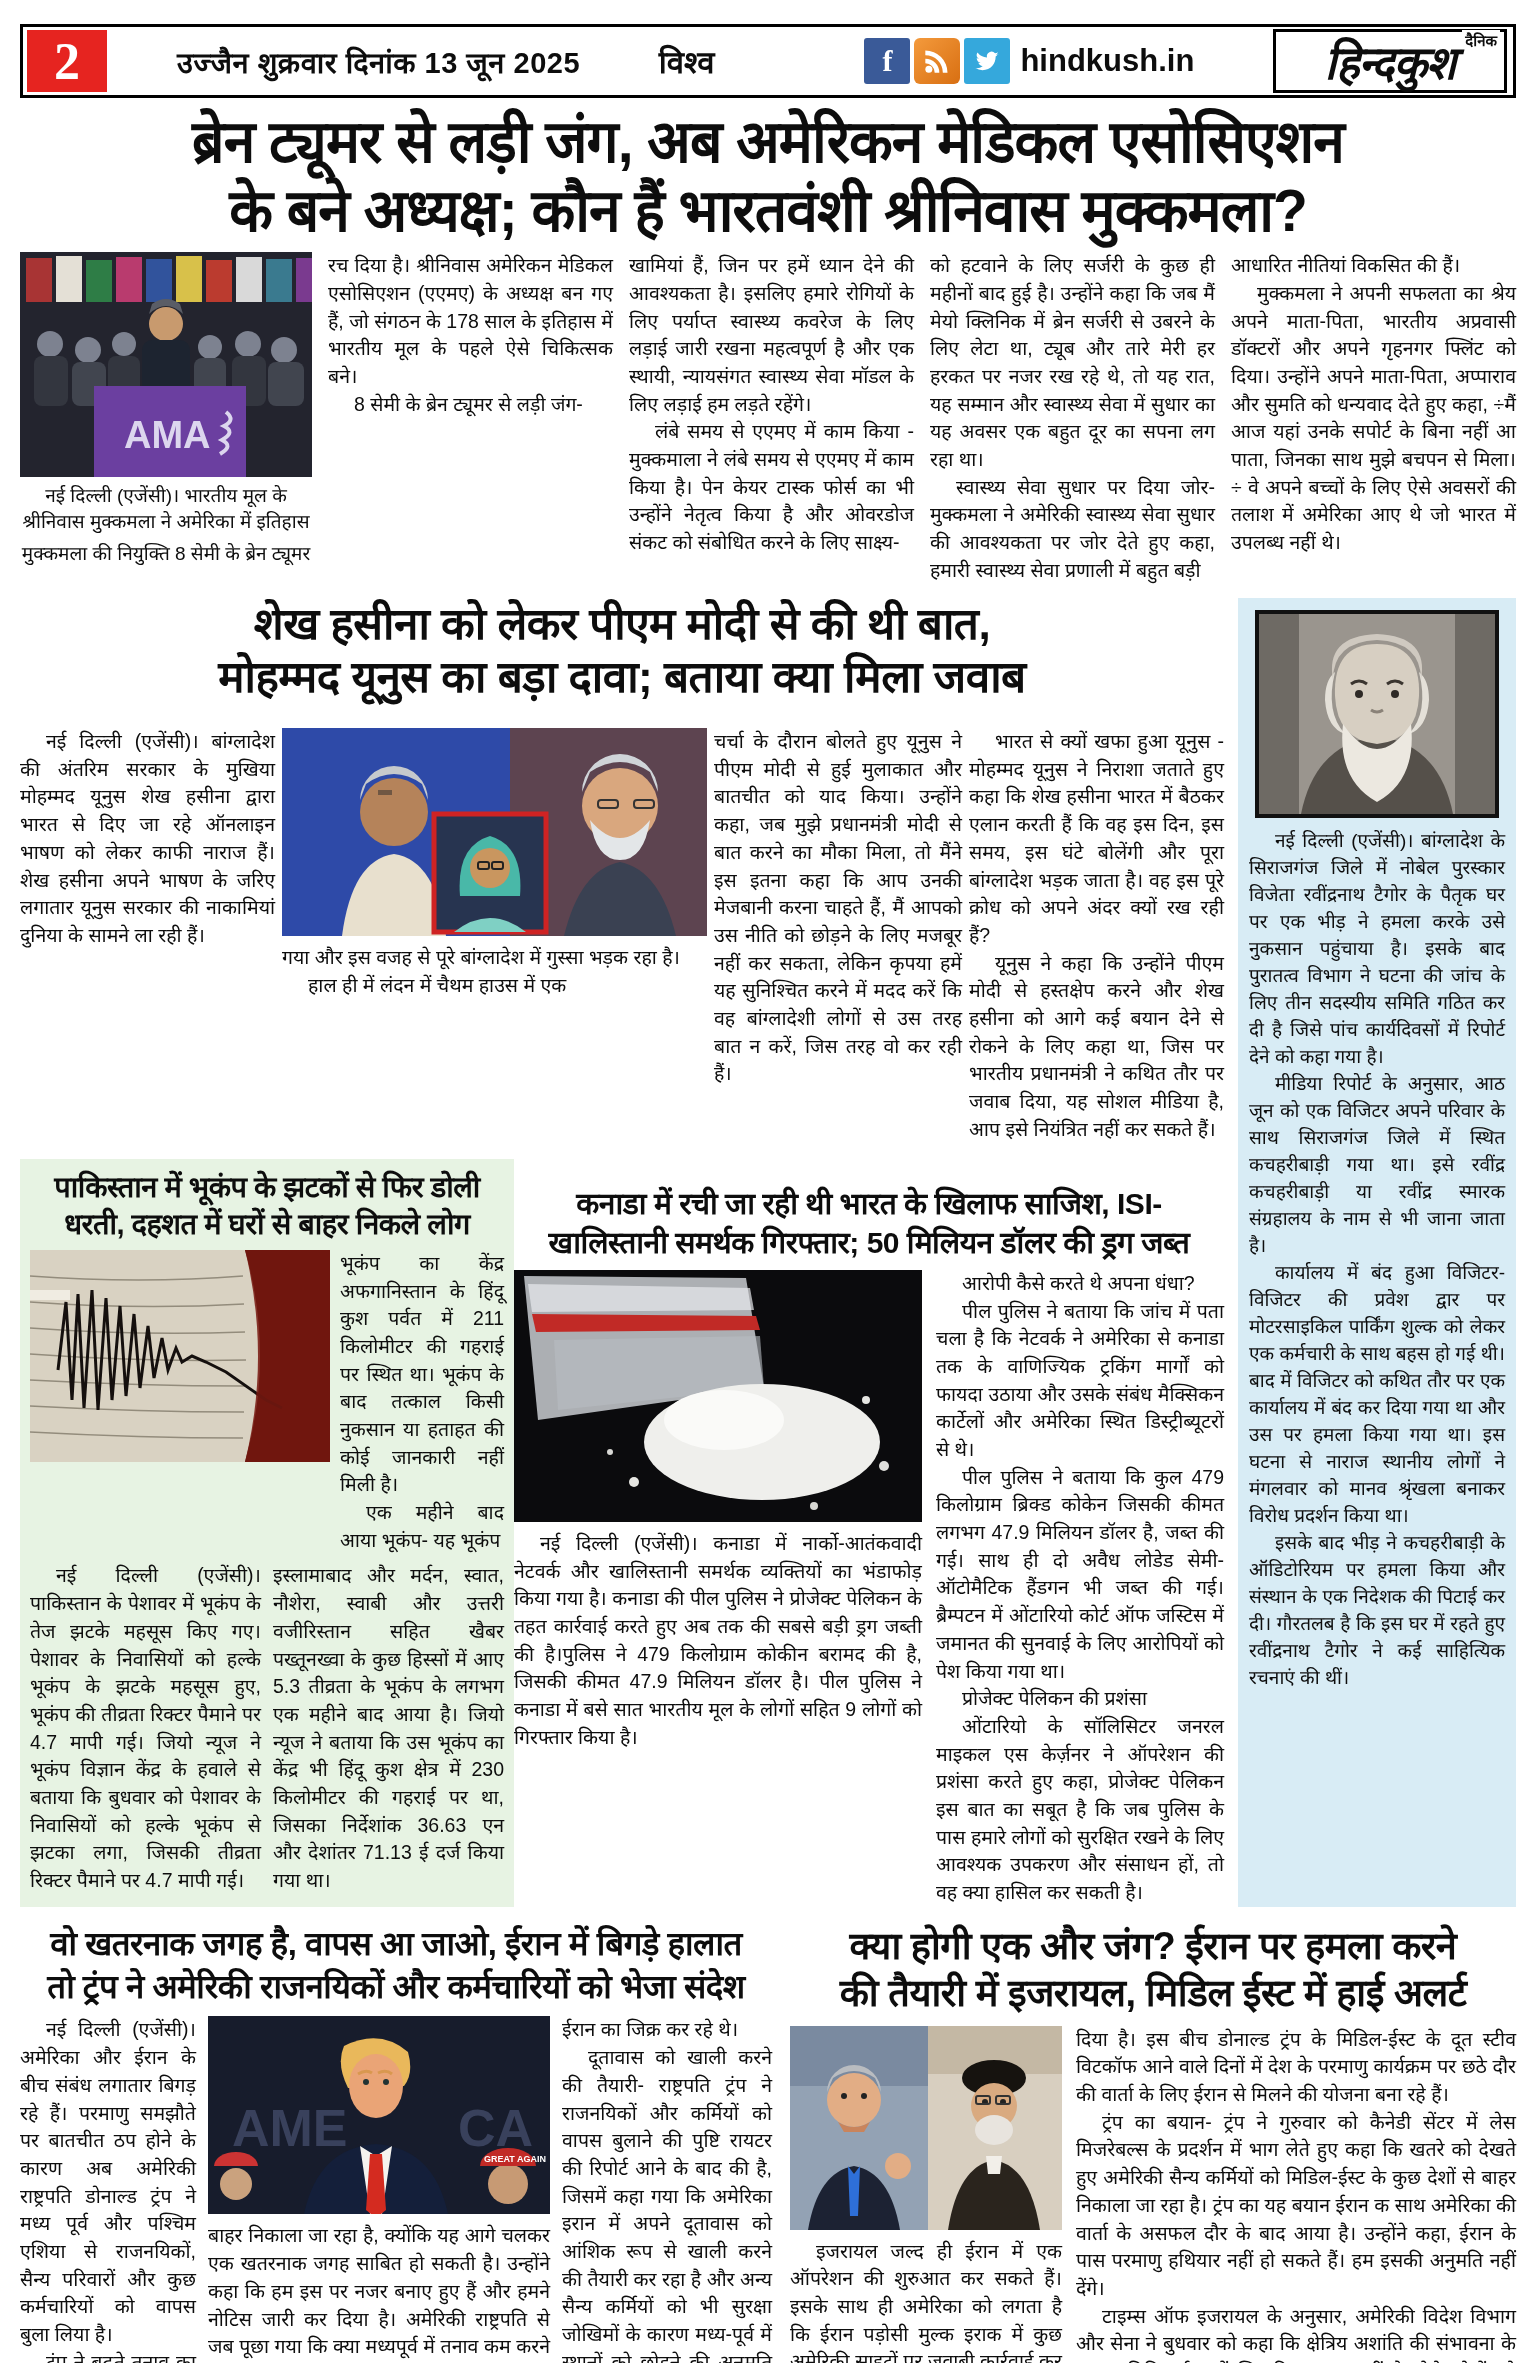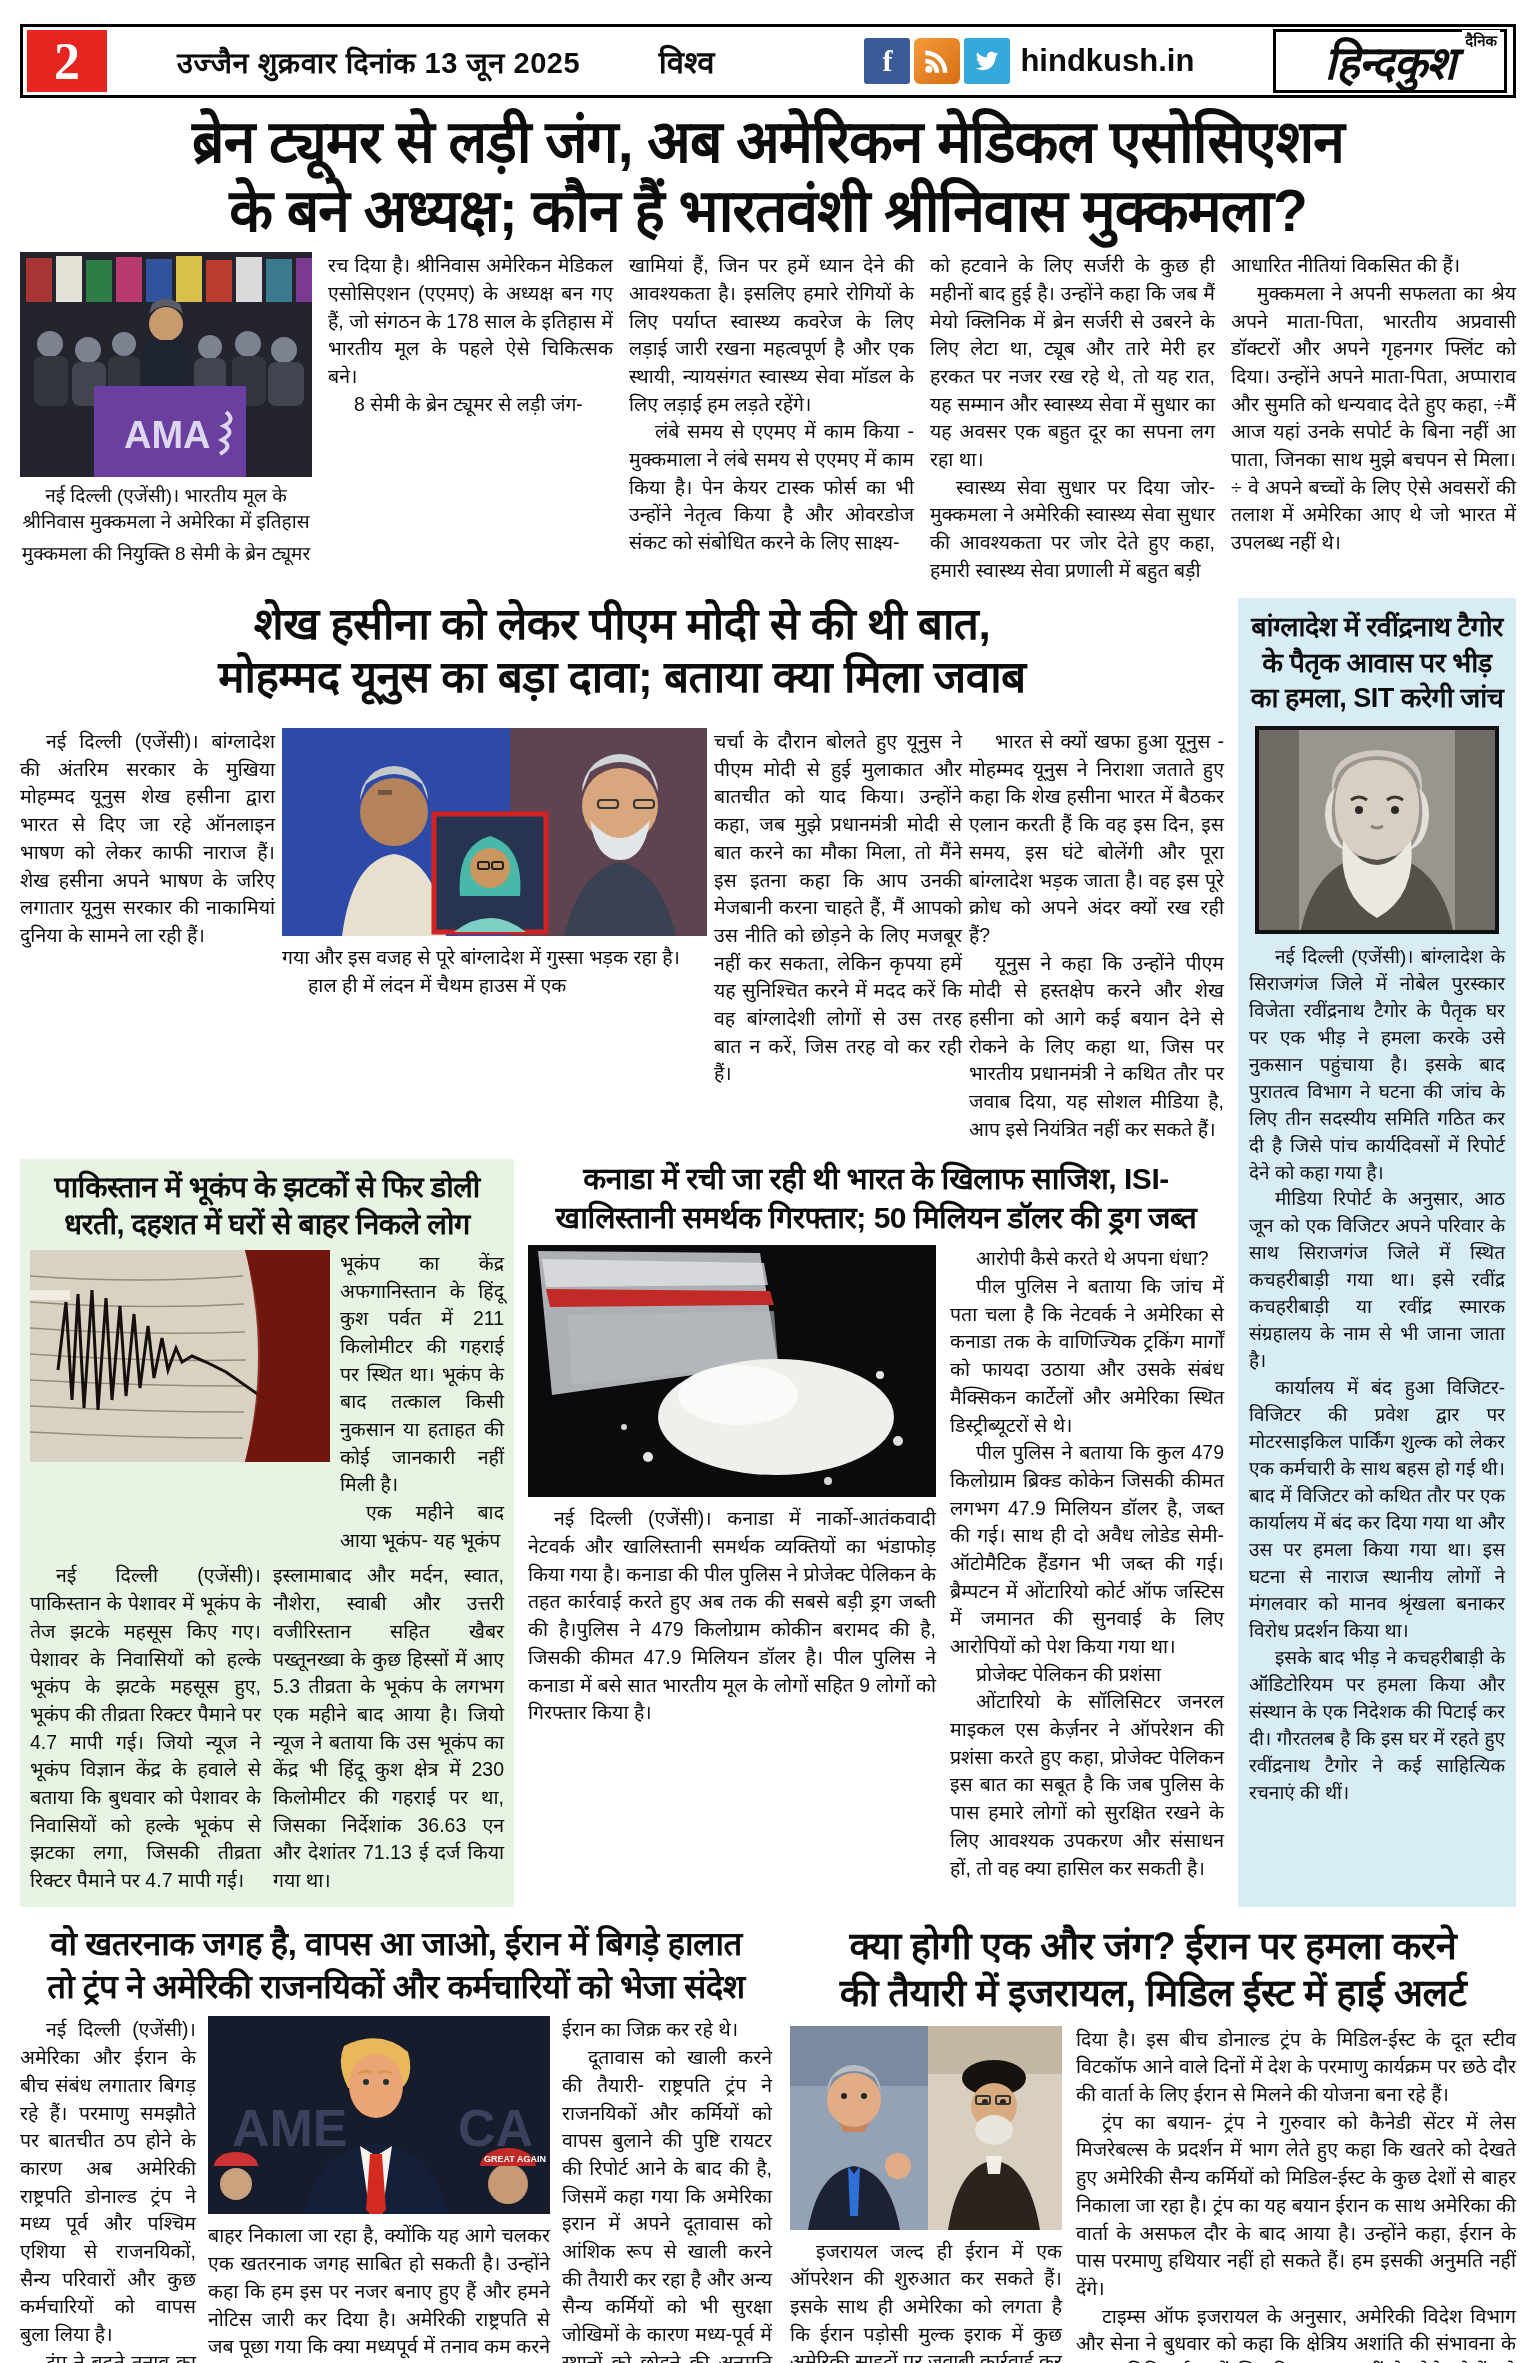--- a/index.html
+++ b/index.html
@@ -47,21 +47,21 @@
   .mid { display:grid; grid-template-columns:1fr 278px; gap:14px; margin-top:14px; }
 
   .yunus-head { font-size:44px; line-height:1.2; margin-bottom:24px; }
   .yunus-row { display:flex; gap:7px;margin-top:12px; }
   .yunus-c1 { flex:0 0 255px; }
   .yunus-pz { flex:0 0 425px; }
   .yunus-c3 { flex:0 0 248px; }
   .yunus-c4 { flex:1 1 0; }
   .below-photo { margin-top:8px; }
 
-  .lower-left { display:flex; gap:14px; margin-top:16px; }
+  .lower-left { display:flex; margin-top:16px;align-items:flex-end; }
 
   .quake-box { background:#e7f3e3; flex:0 0 494px; padding:10px 10px 12px 10px; }
   .quake-head { font-size:29px; line-height:1.25; margin-bottom:8px; }
   .quake-top { display:flex; gap:10px; }
   .quake-side { flex:1 1 0; }
   .quake-cols { display:flex; gap:12px; margin-top:8px; }
   .quake-cols > div { flex:1 1 0; }
 
   .canada-box { flex:1 1 0; }
   .canada-head { font-size:30px; line-height:1.3; margin-bottom:8px; }
@@ -329,21 +329,20 @@
               <p>पील पुलिस ने बताया कि कुल 479 किलोग्राम ब्रिक्ड कोकेन जिसकी कीमत लगभग 47.9 मिलियन डॉलर है, जब्त की गई। साथ ही दो अवैध लोडेड सेमी-ऑटोमैटिक हैंडगन भी जब्त की गई। ब्रैम्पटन में ओंटारियो कोर्ट ऑफ जस्टिस में जमानत की सुनवाई के लिए आरोपियों को पेश किया गया था।</p>
               <p>प्रोजेक्ट पेलिकन की प्रशंसा</p>
               <p>ओंटारियो के सॉलिसिटर जनरल माइकल एस केर्ज़नर ने ऑपरेशन की प्रशंसा करते हुए कहा, प्रोजेक्ट पेलिकन इस बात का सबूत है कि जब पुलिस के पास हमारे लोगों को सुरक्षित रखने के लिए आवश्यक उपकरण और संसाधन हों, तो वह क्या हासिल कर सकती है।</p>
             </div>
           </div>
         </div>
       </div>
     </div>
 
     <div class="sidebar">
-      <h3 class="sub-head sidebar-head">बांग्लादेश में रवींद्रनाथ टैगोर के पैतृक आवास पर भीड़ का हमला, SIT करेगी जांच</h3>
       <div class="photo">
         <svg viewBox="0 0 236 200" width="236" height="200">
           <rect width="236" height="200" fill="#9a958e"></rect>
           <rect x="0" y="0" width="40" height="200" fill="#6e6a64"></rect>
           <rect x="196" y="0" width="40" height="200" fill="#6e6a64"></rect>
           <path d="M42 200 q14 -70 76 -78 q62 8 76 78 z" fill="#55504a"></path>
           <path d="M118 30 q44 0 42 52 q-2 44 -42 48 q-40 -4 -42 -48 q-2 -52 42 -52z" fill="#d7cfc2"></path>
           <path d="M76 58 q-10 40 10 62 q-18 -6 -20 -34 q0 -20 10 -28z" fill="#e4e0d8"></path>
           <path d="M160 58 q10 40 -10 62 q18 -6 20 -34 q0 -20 -10 -28z" fill="#e4e0d8"></path>
           <path d="M84 110 q34 50 68 0 q6 56 -34 78 q-40 -22 -34 -78z" fill="#ece8e0"></path>

